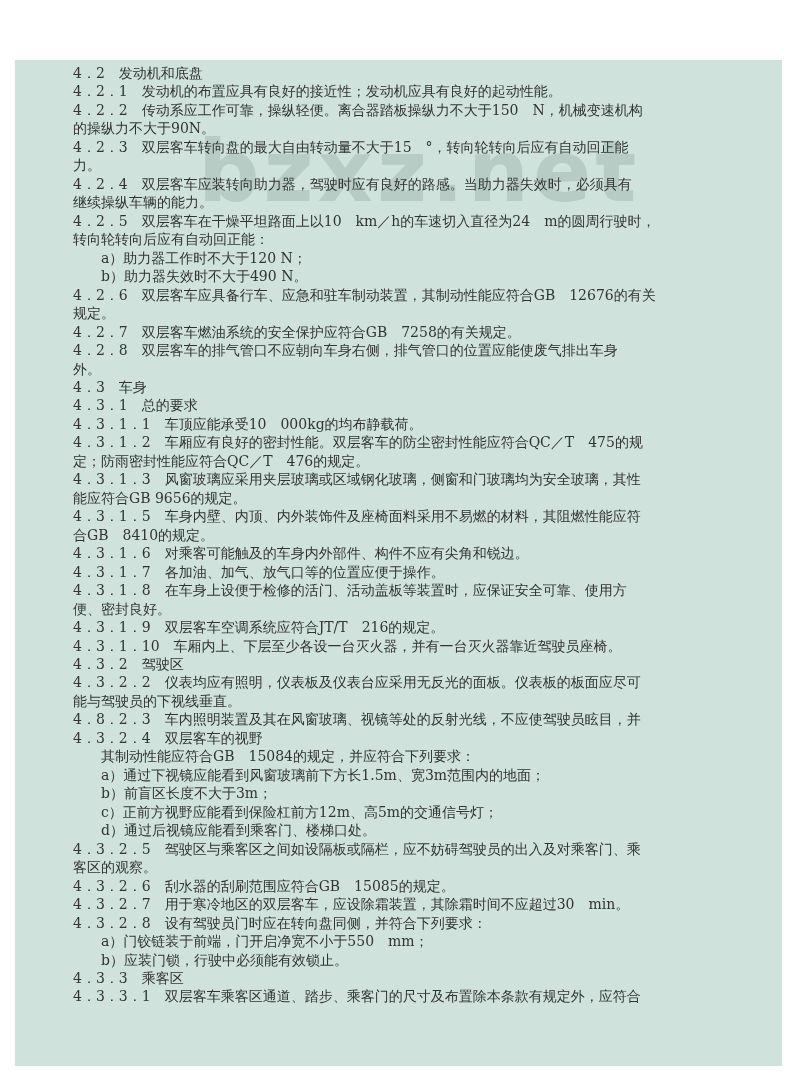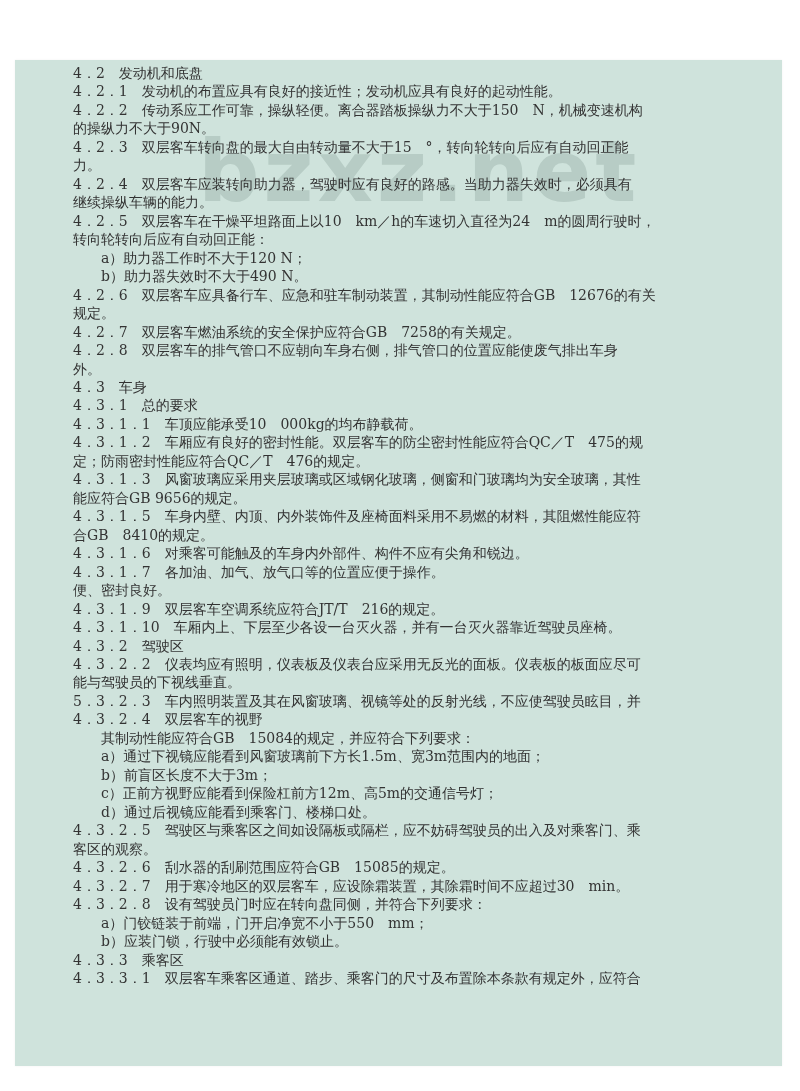--- a/index.html
+++ b/index.html
@@ -84,27 +84,28 @@
   <div class="line">4．3．1　总的要求</div>
   <div class="line">4．3．1．1　车顶应能承受10　000kg的均布静载荷。</div>
   <div class="line">4．3．1．2　车厢应有良好的密封性能。双层客车的防尘密封性能应符合QC／T　475的规</div>
   <div class="line">定；防雨密封性能应符合QC／T　476的规定。</div>
   <div class="line">4．3．1．3　风窗玻璃应采用夹层玻璃或区域钢化玻璃，侧窗和门玻璃均为安全玻璃，其性</div>
   <div class="line">能应符合GB 9656的规定。</div>
   <div class="line">4．3．1．5　车身内壁、内顶、内外装饰件及座椅面料采用不易燃的材料，其阻燃性能应符</div>
   <div class="line">合GB　8410的规定。</div>
   <div class="line">4．3．1．6　对乘客可能触及的车身内外部件、构件不应有尖角和锐边。</div>
   <div class="line">4．3．1．7　各加油、加气、放气口等的位置应便于操作。</div>
+  <div class="line">4．3．1．8　在车身上设便于检修的活门、活动盖板等装置时，应保证安全可靠、使用方</div>
   <div class="line">便、密封良好。</div>
   <div class="line">4．3．1．9　双层客车空调系统应符合JT/T　216的规定。</div>
   <div class="line">4．3．1．10　车厢内上、下层至少各设一台灭火器，并有一台灭火器靠近驾驶员座椅。</div>
   <div class="line">4．3．2　驾驶区</div>
   <div class="line">4．3．2．2　仪表均应有照明，仪表板及仪表台应采用无反光的面板。仪表板的板面应尽可</div>
   <div class="line">能与驾驶员的下视线垂直。</div>
-  <div class="line">5．3．2．3　车内照明装置及其在风窗玻璃、视镜等处的反射光线，不应使驾驶员眩目，并</div>
+  <div class="line">4．8．2．3　车内照明装置及其在风窗玻璃、视镜等处的反射光线，不应使驾驶员眩目，并</div>
   <div class="line">4．3．2．4　双层客车的视野</div>
   <div class="line indent">其制动性能应符合GB　15084的规定，并应符合下列要求：</div>
   <div class="line indent">a）通过下视镜应能看到风窗玻璃前下方长1.5m、宽3m范围内的地面；</div>
   <div class="line indent">b）前盲区长度不大于3m；</div>
   <div class="line indent">c）正前方视野应能看到保险杠前方12m、高5m的交通信号灯；</div>
   <div class="line indent">d）通过后视镜应能看到乘客门、楼梯口处。</div>
   <div class="line">4．3．2．5　驾驶区与乘客区之间如设隔板或隔栏，应不妨碍驾驶员的出入及对乘客门、乘</div>
   <div class="line">客区的观察。</div>
   <div class="line">4．3．2．6　刮水器的刮刷范围应符合GB　15085的规定。</div>
   <div class="line">4．3．2．7　用于寒冷地区的双层客车，应设除霜装置，其除霜时间不应超过30　min。</div>

